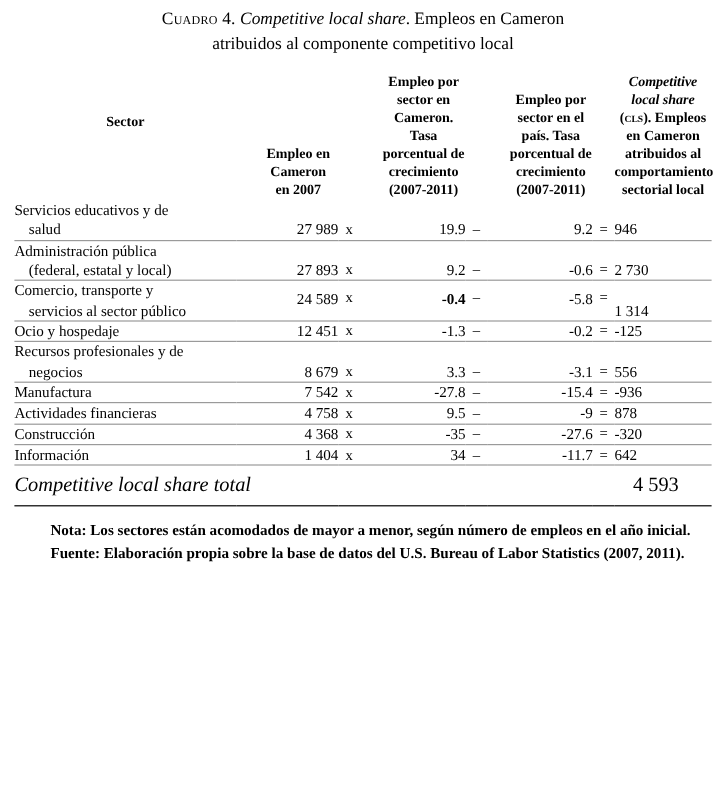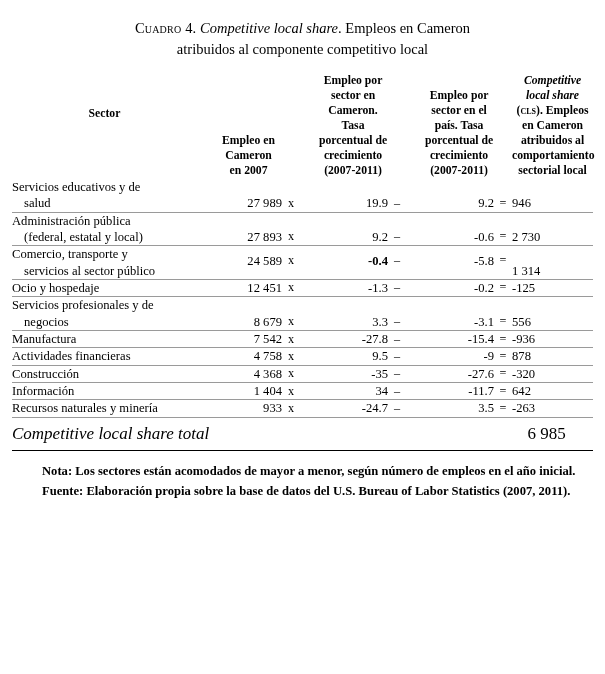--- a/index.html
+++ b/index.html
@@ -12,21 +12,21 @@
     height: 674px;
     font-family: "Liberation Serif", serif;
     color: #000000;
     position: relative;
     overflow: hidden;
   }
   .page {
     width: 605px;
     height: 674px;
     box-sizing: border-box;
-    padding: 14px 12px 10px 12px;
+    padding: 2px 12px 10px 12px;
   }
   .caption {
     text-align: center;
     font-size: 14.5px;
     line-height: 1.45;
     margin: 4px 16px 14px 16px;
   }
   .caption .smallcaps {
     font-variant: small-caps;
     letter-spacing: .2px;
@@ -207,21 +207,21 @@
         <td class="op">x</td>
         <td class="num">-1.3</td>
         <td class="op">–</td>
         <td class="num">-0.2</td>
         <td class="op">=</td>
         <td class="cls">-125</td>
       </tr>
 
       <tr>
         <td class="sector">
-          <span>Servicios profesionales y de</span>
+          <span>Recursos profesionales y de</span>
           <span class="indent2">negocios</span>
         </td>
         <td class="num">8 679</td>
         <td class="op">x</td>
         <td class="num">3.3</td>
         <td class="op">–</td>
         <td class="num">-3.1</td>
         <td class="op">=</td>
         <td class="cls">556</td>
       </tr>
@@ -272,36 +272,24 @@
         </td>
         <td class="num">1 404</td>
         <td class="op">x</td>
         <td class="num">34</td>
         <td class="op">–</td>
         <td class="num">-11.7</td>
         <td class="op">=</td>
         <td class="cls">642</td>
       </tr>
 
-      <tr>
-        <td class="sector">
-          <span>Recursos naturales y minería</span>
-        </td>
-        <td class="num">933</td>
-        <td class="op">x</td>
-        <td class="num">-24.7</td>
-        <td class="op">–</td>
-        <td class="num">3.5</td>
-        <td class="op">=</td>
-        <td class="cls">-263</td>
-      </tr>
 
       <tr class="total rule-bot">
         <td class="sector" colspan="7">Competitive local share total</td>
-        <td class="clsval">6 985</td>
+        <td class="clsval">4 593</td>
       </tr>
 
     </tbody>
   </table>
 
   <div class="notes">
     <p>Nota: Los sectores están acomodados de mayor a menor, según número de empleos en el año inicial.</p>
     <p>Fuente: Elaboración propia sobre la base de datos del U.S. Bureau of Labor Statistics (2007, 2011).</p>
   </div>
 

